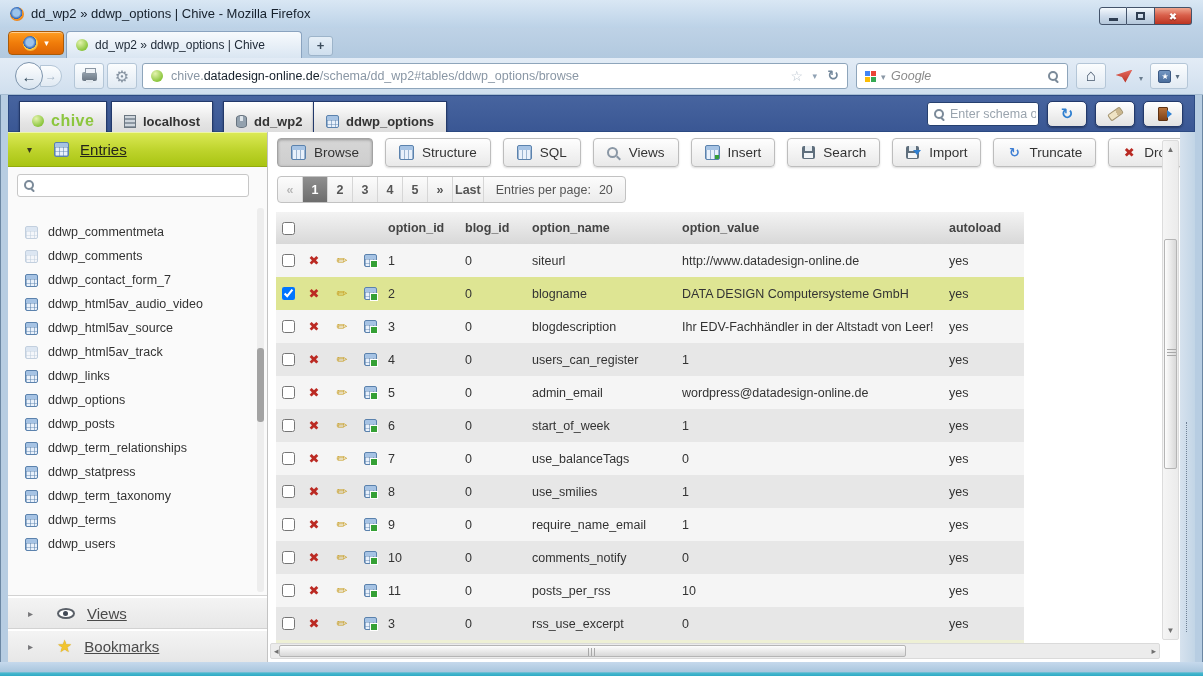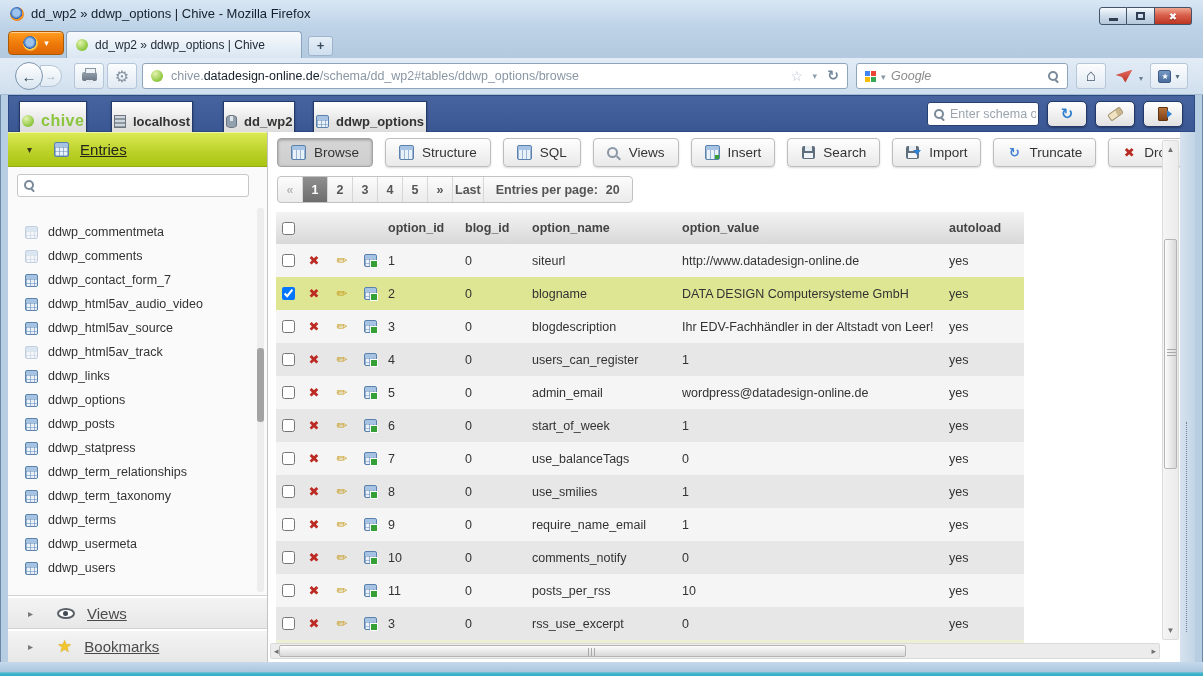--- a/index.html
+++ b/index.html
@@ -75,21 +75,21 @@
   #addon-caret{position:absolute;left:1139px;top:16px;color:#6a7c8e;font-size:8px}
   #bm-panel-button{left:1150px;top:5px;width:38px;height:26px;gap:4px}
   .bm-sq{width:13px;height:13px;border-radius:2px;background:linear-gradient(#7396c2,#4a6d9c);border:1px solid #3c5a84;
     color:#fff;font-size:8px;line-height:12px;text-align:center}
   .caret-dk{font-size:8px;color:#566a7e}
 
   
   #chivebar{position:absolute;left:8px;top:95px;width:1187px;height:37px;background:linear-gradient(#47649f,#3a5794);
     border:1px solid #2c4a82}
   .crumb{position:absolute;top:5px;height:40px;border:1px solid #22396b;border-radius:0;
-    background:linear-gradient(#ffffff,#e4e4e4 55%,#d7d7d7);display:flex;align-items:center;gap:7px;padding:0 2px;
+    background:linear-gradient(#ffffff,#e4e4e4 55%,#d7d7d7);display:flex;align-items:center;gap:7px;padding:0 12px;
     box-shadow:0 1px 2px rgba(0,0,0,.35), inset 0 1px 0 #fff;font-size:13px;font-weight:bold;color:#333}
   #chive-logo-button{left:10px}
   .chive-word{color:#8cc63e;font-size:16px;font-weight:bold;letter-spacing:.5px}
   #crumb-server{left:102px}
   #crumb-db{left:214px}
   #crumb-table{left:304px}
   .server-ic{width:12px;height:13px;border:1px solid #6b7681;background:repeating-linear-gradient(#cfd6dd 0 2px,#8d98a3 2px 4px)}
   .db-ic{width:11px;height:13px;border-radius:5px/3px;background:radial-gradient(ellipse at 50% 12%,#dfe6ec 0 28%,#93a1ae 30%),
     repeating-linear-gradient(#9aa7b3 0 3px,#b9c3cc 3px 4px);border:1px solid #67737f}
   .ticon{display:inline-block;width:13px;height:13px;border:1px solid #5b82ad;border-radius:2px;background:
@@ -168,21 +168,21 @@
   .ic.import-icon::after{content:'';display:inline-block;margin-left:-6px;border-top:5px solid #2f7fd0;border-left:4px solid transparent;border-right:4px solid transparent;vertical-align:top}
   .ic.truncate-icon::before{content:'↻';color:#3f7fd4;font-weight:bold;font-size:13px;font-family:"DejaVu Sans",sans-serif}
   .ic.drop-icon::before{content:'✖';color:#b92a23;font-weight:bold;font-size:13px;font-family:"DejaVu Sans",sans-serif}
 
   #pager{position:absolute;left:8px;top:44px;height:27px;display:flex;align-items:stretch;border:1px solid #c2c2c2;border-radius:4px;
     background:linear-gradient(#fcfcfc,#ebebeb);overflow:hidden}
   .pg{min-width:25px;display:flex;align-items:center;justify-content:center;border-right:1px solid #d6d6d6;
     font-size:12.5px;font-weight:bold;color:#555;padding:0 2px}
   .pg.active{background:linear-gradient(#8f8f8f,#6d6d6d);color:#fff}
   .pg.disabled{color:#b8b8b8}
-  #pg-entries{display:flex;align-items:center;gap:8px;padding:0 12px;font-size:12.5px;font-weight:bold;color:#555}
+  #pg-entries{display:flex;align-items:center;gap:8px;padding:0 12px;font-size:12.5px;font-weight:normal;color:#555}
 
   #grid{position:absolute;left:7px;top:80px;width:748px}
   .grow{display:flex;align-items:center;height:33px;font-size:12.5px;color:#333}
   #grid-head{height:32px;background:linear-gradient(#f3f3f3,#d8d8d8);font-weight:bold;color:#444;font-size:12.5px;display:flex;align-items:center}
   .c-check{width:24px;display:flex;justify-content:center}
   .c-spacer{width:84px}
   .c-act{width:28px;display:flex;justify-content:center}
   .c-id{width:77px;padding-left:4px}
   .c-blog{width:67px;padding-left:4px}
   .c-name{width:150px;padding-left:4px;white-space:nowrap;overflow:hidden}
@@ -370,42 +370,38 @@
         </div>
 
 
         <div class="sb-item">
           <span class="ticon"></span>
           <span class="tname">ddwp_posts</span>
         </div>
 
         <div class="sb-item">
           <span class="ticon"></span>
+          <span class="tname">ddwp_term_relationships</span>
+        </div>
+
+        <div class="sb-item">
+          <span class="ticon"></span>
           <span class="tname">ddwp_statpress</span>
         </div>
 
         <div class="sb-item">
           <span class="ticon"></span>
-          <span class="tname">ddwp_term_relationships</span>
-        </div>
-
-        <div class="sb-item">
-          <span class="ticon"></span>
           <span class="tname">ddwp_term_taxonomy</span>
         </div>
 
         <div class="sb-item">
           <span class="ticon"></span>
           <span class="tname">ddwp_terms</span>
         </div>
 
-        <div class="sb-item">
-          <span class="ticon"></span>
-          <span class="tname">ddwp_usermeta</span>
-        </div>
 
         <div class="sb-item">
           <span class="ticon"></span>
           <span class="tname">ddwp_users</span>
         </div>
       </div>
     <div id="sb-scrollbar">
       <div id="sb-scroll-thumb"></div>
     </div>
     <div class="sb-section" id="sb-views">

